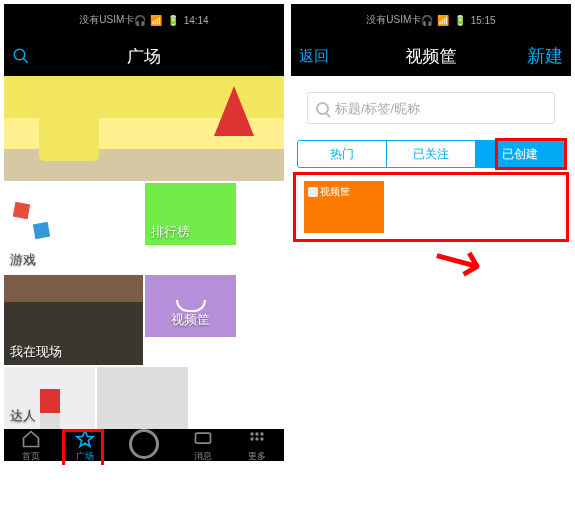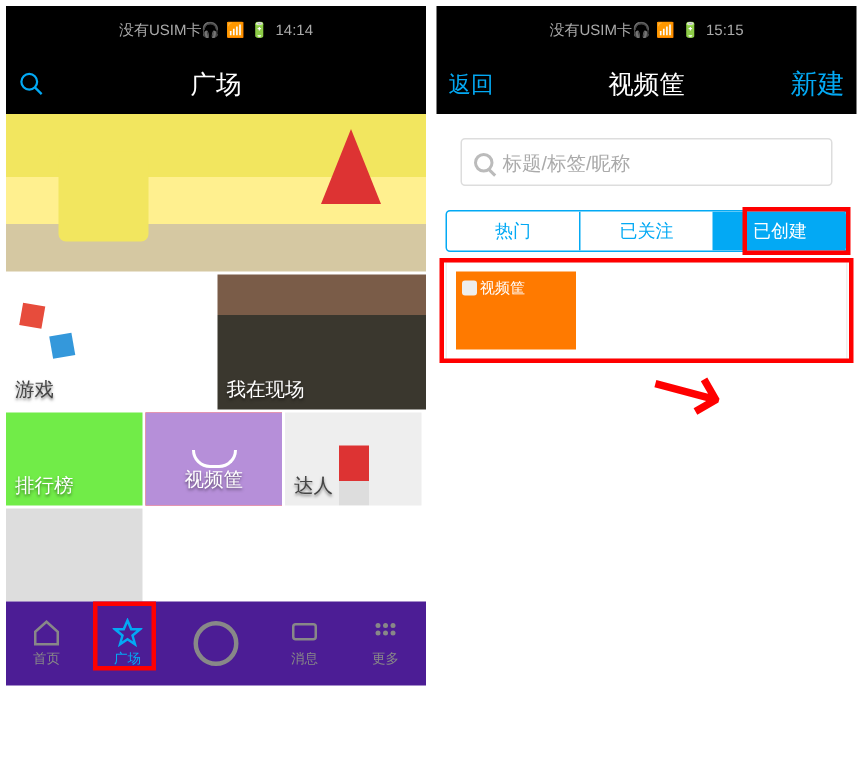--- a/index.html
+++ b/index.html
@@ -45,21 +45,21 @@
   .t8 { background: #eee; display:flex;align-items:flex-end;justify-content:center; }
   .t9 { background: #ddd; }
   .t7 .thank { position:absolute; top:15px; left:5px; font-size:20px; font-weight:bold; letter-spacing:-1px; }
   .t7 .thank span:nth-child(1){color:#e67e22;}
   .t7 .thank span:nth-child(2){color:#e74c3c;}
   .t7 .thank span:nth-child(3){color:#3498db;}
   .t7 .thank span:nth-child(4){color:#16a085;}
   .t7 .thank span:nth-child(5){color:#e67e22;}
   .legs { width:20px; height:40px; background: linear-gradient(#d33 60%, #ddd 60%); }
 
-  .bottom-nav { position: relative; background: #4c1d95; height: 56px; display:flex; align-items:center; justify-content: space-around; }
+  .bottom-nav { position: relative; background: #000000; height: 32px; display:flex; justify-content: space-around; }
   .nav-item { display:flex; flex-direction:column; align-items:center; color:#888; font-size:9px; gap:1px; }
   .nav-item.active { color:#03a9f4; }
   .nav-icon { width:20px; height:20px; display:flex; align-items:center; justify-content:center; }
   .record-btn { width:30px; height:30px; border:3px solid #888; border-radius:50%; }
 
   .highlight-red { position:absolute; border:3px solid red; pointer-events:none; }
 
   
   .search-box { margin: 16px; background:#fff; border:1px solid #ddd; border-radius:3px; height:32px; display:flex; align-items:center; padding:0 8px; gap:6px; }
   .search-box input { border:none; outline:none; font-size:13px; flex:1; color:#333; }
@@ -109,25 +109,25 @@
     </div>
 
     <div class="grid">
       <div class="tile tile-full t1">
         <div class="sun"></div>
         <div class="gnome"></div>
       </div>
       <div class="tile tile-half t2">
         <span class="tile-label" style="color:#444">游戏</span>
       </div>
+      <div class="tile tile-third t4">
+        <span class="tile-label">排行榜</span>
+      </div>
       <div class="tile tile-half t3">
         <span class="tile-label">我在现场</span>
-      </div>
-      <div class="tile tile-third t4">
-        <span class="tile-label">排行榜</span>
       </div>
       <div class="tile tile-third t5">
         <div class="smile"></div>
         <span class="tile-label" style="left:50%;transform:translateX(-50%);bottom:8px">视频筐</span>
         <div class="highlight-red" style="left:-3px;top:-3px;right:-3px;bottom:-3px"></div>
       </div>
       <div class="tile tile-third t8">
         <div class="legs"></div>
         <span class="tile-label" style="color:#444">达人</span>
       </div>

